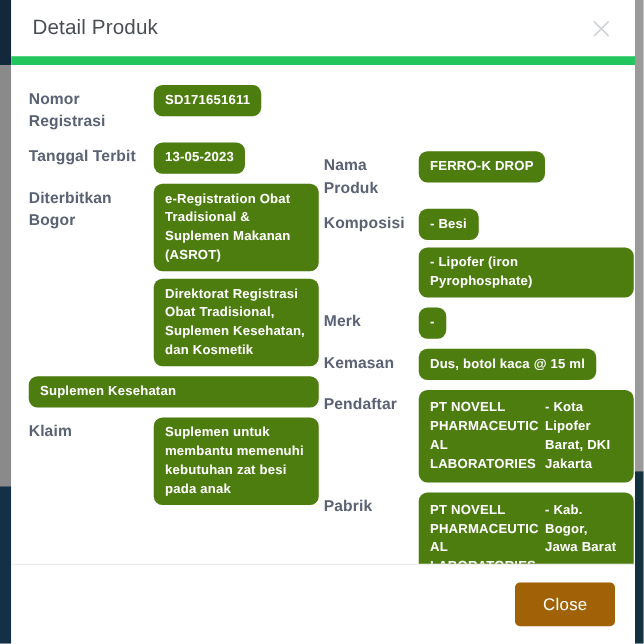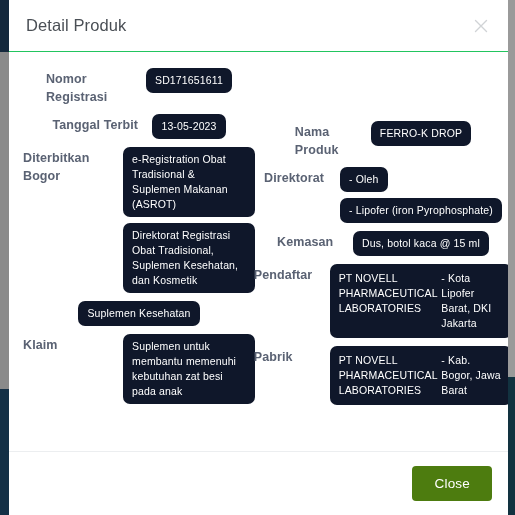--- a/index.html
+++ b/index.html
@@ -71,21 +71,21 @@
     height: 515px;
     background: #ffffff;
     display: flex;
     flex-direction: column;
     box-sizing: border-box;
   }
 
   #modal-header {
     height: 52px;
     flex: 0 0 52px;
-    border-bottom: 1px solid #22c55e;
+    border-bottom: 7px solid #22c55e;
     display: flex;
     align-items: center;
     padding: 0 16px 0 17px;
     box-sizing: border-box;
   }
   #modal-title {
     font-size: 16.5px;
     color: #4a4f55;
     font-weight: 400;
     letter-spacing: 0.1px;
@@ -110,21 +110,20 @@
     position: relative;
   }
 
   .columns {
     display: flex;
     align-items: flex-start;
   }
   .col {
     display: flex;
     flex-direction: column;
-    align-items: center;
   }
   .col-left  { width: 232px; flex: 0 0 232px; }
   .col-right { width: 248px; flex: 0 0 248px; margin-left: 4px; }
 
   .field-row {
     display: flex;
     align-items: flex-start;
     margin-bottom: 8px;
   }
   .field-label {
@@ -142,24 +141,24 @@
   .field-values {
     display: flex;
     flex-direction: column;
     align-items: flex-start;
     gap: 6px;
     min-width: 0;
     flex: 1 1 auto;
   }
 
   .badge {
-    background: #0f172a;
+    background: #4d7c0f;
     color: #ffffff;
     font-size: 10.5px;
-    font-weight: 400;
+    font-weight: 700;
     line-height: 15px;
     border-radius: 7px;
     padding: 5px 9px;
     box-sizing: border-box;
     letter-spacing: 0.15px;
     display: inline-block;
     max-width: 100%;
     word-wrap: break-word;
   }
   .badge.wide  { width: 100%; }
@@ -179,21 +178,21 @@
   #modal-footer {
     flex: 0 0 64px;
     border-top: 1px solid #eceef0;
     display: flex;
     align-items: center;
     justify-content: flex-end;
     padding: 0 16px;
     box-sizing: border-box;
   }
   #close-button {
-    background: #4d7c0f;
+    background: #a16207;
     color: #ffffff;
     border: none;
     border-radius: 4px;
     font-family: "Liberation Sans", sans-serif;
     font-size: 13.5px;
     font-weight: 400;
     padding: 10px 22px;
     cursor: pointer;
     letter-spacing: .2px;
   }
@@ -266,27 +265,33 @@
         <div style="height:53px"></div>
 
         <div class="field-row">
           <div class="field-label lbl-right">Nama Produk</div>
           <div class="field-values">
             <span class="badge">FERRO-K DROP</span>
           </div>
         </div>
 
         <div class="field-row">
-          <div class="field-label lbl-right">Direktorat</div>
-          <div class="field-values">
-            <span class="badge">- Oleh</span>
+          <div class="field-label lbl-right">Komposisi</div>
+          <div class="field-values">
+            <span class="badge">- Besi</span>
             <span class="badge wide">- Lipofer (iron Pyrophosphate)</span>
           </div>
         </div>
 
+        <div class="field-row">
+          <div class="field-label lbl-right">Merk</div>
+          <div class="field-values">
+            <span class="badge dash">-</span>
+          </div>
+        </div>
 
         <div class="field-row">
           <div class="field-label lbl-right">Kemasan</div>
           <div class="field-values">
             <span class="badge">Dus, botol kaca @ 15 ml</span>
           </div>
         </div>
 
         <div class="field-row">
           <div class="field-label lbl-right">Pendaftar</div>

